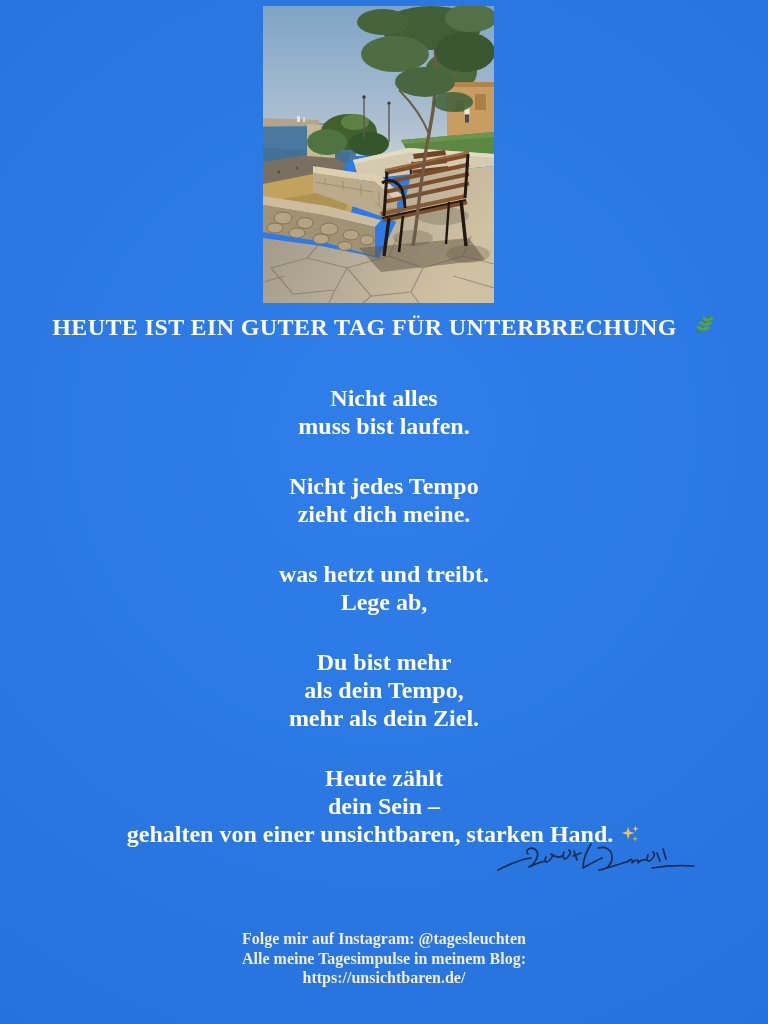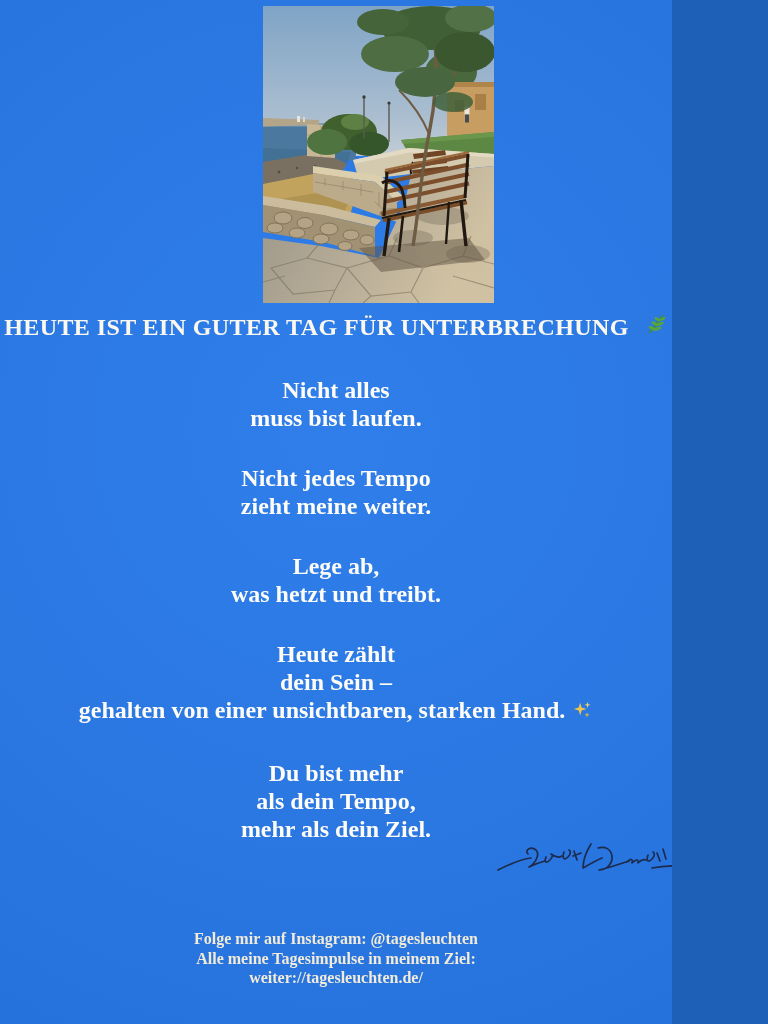--- a/index.html
+++ b/index.html
@@ -1,33 +1,33 @@
 <!DOCTYPE html>
 <html><head>
 <meta charset="utf-8">
 <style>
   html,body{margin:0;padding:0;background:#1e5fb8;}
   #canvas{
-    position:relative;width:672px;height:1024px;overflow:hidden;
+    position:relative;width:768px;height:1024px;overflow:hidden;
     background:radial-gradient(circle at 50% 42%, #2f7ee9 0%, #2b78e3 55%, #2572dd 100%);
     font-family:"Liberation Serif","DejaVu Serif",serif;
   }
   .photo-wrap{position:absolute;left:263px;top:6px;width:231px;height:297px;}
   .photo-wrap svg{display:block;}
   .title-row{
     position:absolute;left:0;right:0;top:312px;
     display:flex;justify-content:center;align-items:center;gap:9px;
     font-weight:bold;font-size:24px;letter-spacing:0.4px;color:#fbf8ef;
     text-align:center;white-space:nowrap;
   }
   .poem{
     position:absolute;left:0;right:0;top:376px;
     text-align:center;font-weight:bold;font-size:24px;line-height:28px;color:#fdfcf7;
   }
-  .stanza{margin:0 0 32px 0;}
+  .stanza{margin:8px 0 32px 0;}
   .poem-line{white-space:nowrap;}
   .inline-icon{display:inline-block;vertical-align:-3px;margin-left:6px;}
   .signature{position:absolute;left:494px;top:840px;width:208px;height:48px;}
   .footer{
     position:absolute;left:0;right:0;top:929px;
     text-align:center;font-weight:bold;font-size:16px;line-height:19.5px;color:#f1ebd8;
   }
   .footer .footer-line{white-space:nowrap;}
 </style>
 </head>
@@ -195,43 +195,43 @@
     </span>
   </div>
 
   <div class="poem">
     <div class="stanza">
       <div class="poem-line">Nicht alles</div>
       <div class="poem-line">muss bist laufen.</div>
     </div>
     <div class="stanza">
       <div class="poem-line">Nicht jedes Tempo</div>
-      <div class="poem-line">zieht meine weiter.</div>
-    </div>
-    <div class="stanza">
+      <div class="poem-line">zieht dich meine.</div>
+    </div>
+    <div class="stanza">
+      <div class="poem-line">was hetzt und treibt.</div>
       <div class="poem-line">Lege ab,</div>
-      <div class="poem-line">was hetzt und treibt.</div>
+    </div>
+    <div class="stanza">
+      <div class="poem-line">Du bist mehr</div>
+      <div class="poem-line">als dein Tempo,</div>
+      <div class="poem-line">mehr als dein Ziel.</div>
     </div>
     <div class="stanza">
       <div class="poem-line">Heute zählt</div>
       <div class="poem-line">dein Sein –</div>
       <div class="poem-line">
         <span>gehalten von einer unsichtbaren, starken Hand.</span><span class="inline-icon">
           <svg width="22" height="22" viewBox="0 0 24 24">
             <path d="M10 4 L11.6 9.4 L17 11 L11.6 12.6 L10 18 L8.4 12.6 L3 11 L8.4 9.4 Z" fill="#edc44e"></path>
             <path d="M18 3 L18.8 5.6 L21.4 6.4 L18.8 7.2 L18 9.8 L17.2 7.2 L14.6 6.4 L17.2 5.6 Z" fill="#f3d468"></path>
             <path d="M17.5 14.5 L18.2 16.6 L20.3 17.3 L18.2 18 L17.5 20.1 L16.8 18 L14.7 17.3 L16.8 16.6 Z" fill="#e6b93f"></path>
           </svg>
         </span>
       </div>
-    </div>
-    <div class="stanza">
-      <div class="poem-line">Du bist mehr</div>
-      <div class="poem-line">als dein Tempo,</div>
-      <div class="poem-line">mehr als dein Ziel.</div>
     </div>
   </div>
 
   <div class="signature" aria-label="Dr. Norbert Dannerlein">
     <svg width="208" height="48" viewBox="0 0 208 48">
       <g stroke="#1d2b4d" stroke-width="1.7" fill="none" stroke-linecap="round" stroke-linejoin="round">
         <path d="M4 30 C 16 24, 28 19, 37 18"></path>
         <path d="M34 14 C 30 10, 37 6, 42 10 C 46 14, 42 23, 35 27 C 41 24, 47 22, 51 21"></path>
         <path d="M52 17 C 50 22, 52 24, 56 20 C 59 17, 59 14, 57 14 C 61 17, 65 18, 68 16"></path>
         <path d="M70 12 C 68 18, 70 21, 74 17 C 77 14, 77 11, 75 10"></path>
@@ -241,17 +241,17 @@
         <path d="M133 22 C 137 18, 139 19, 138 23 C 142 19, 145 19, 144 23 C 147 20, 150 19, 152 20"></path>
         <path d="M154 15 C 152 21, 154 23, 158 19 C 161 16, 161 13, 159 12"></path>
         <path d="M163 13 L166 21 M169 9 L172 19"></path>
         <path d="M158 28 C 170 26, 186 25, 200 26"></path>
       </g>
     </svg>
   </div>
 
   <div class="footer">
     <div class="footer-line">Folge mir auf Instagram: @tagesleuchten</div>
-    <div class="footer-line">Alle meine Tagesimpulse in meinem Ziel:</div>
-    <div class="footer-line">weiter://tagesleuchten.de/</div>
+    <div class="footer-line">Alle meine Tagesimpulse in meinem Blog:</div>
+    <div class="footer-line">https://unsichtbaren.de/</div>
   </div>
 
 </div>
 
 </body></html>

